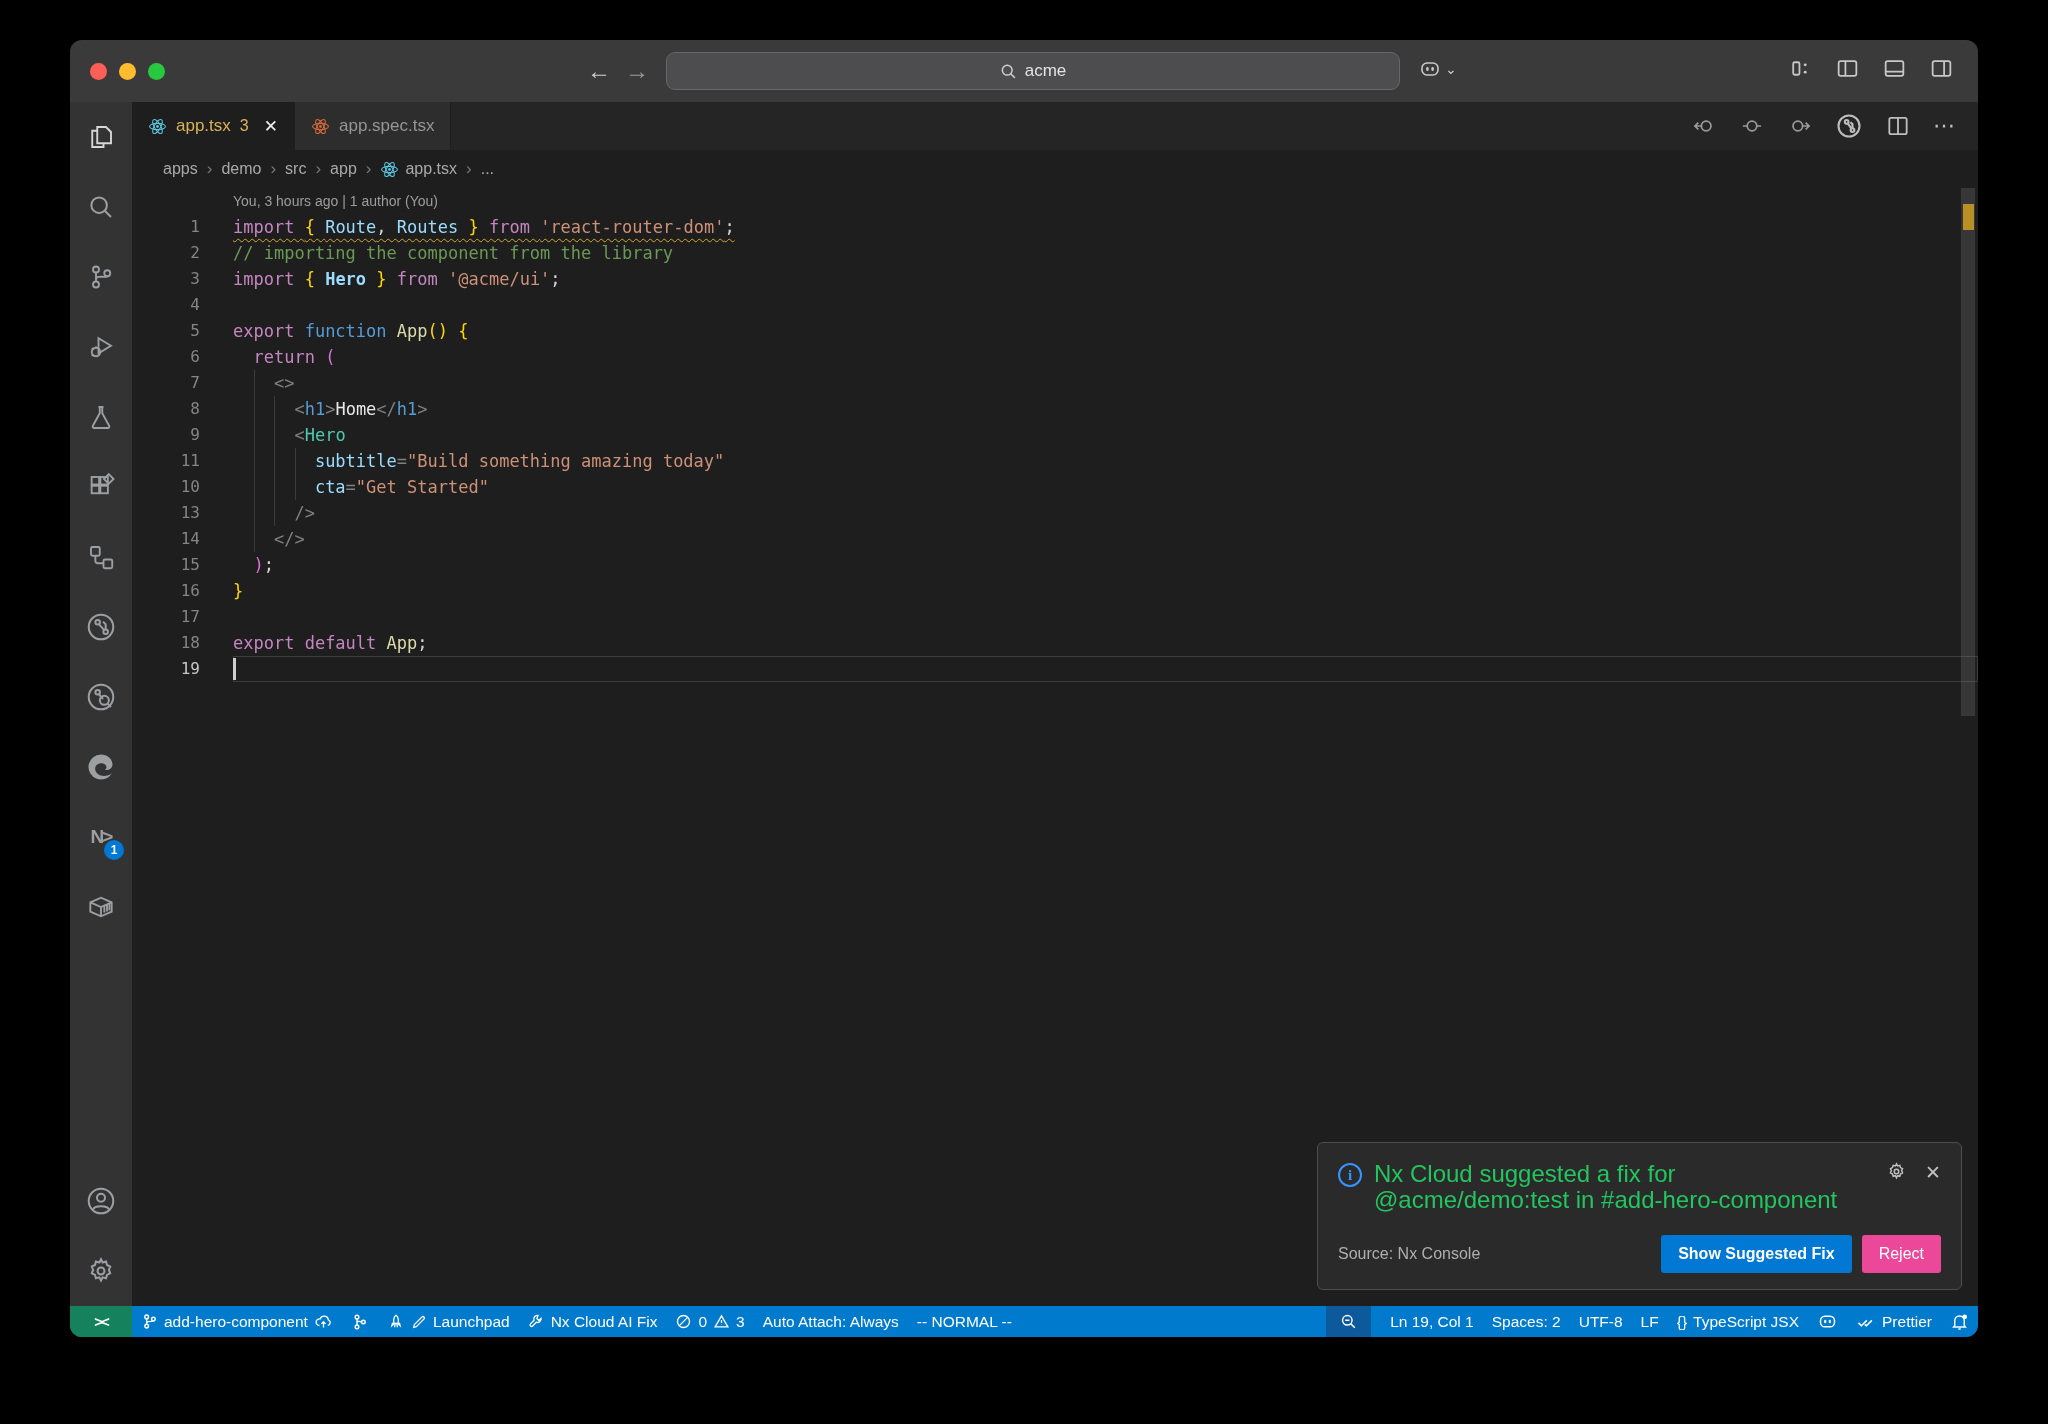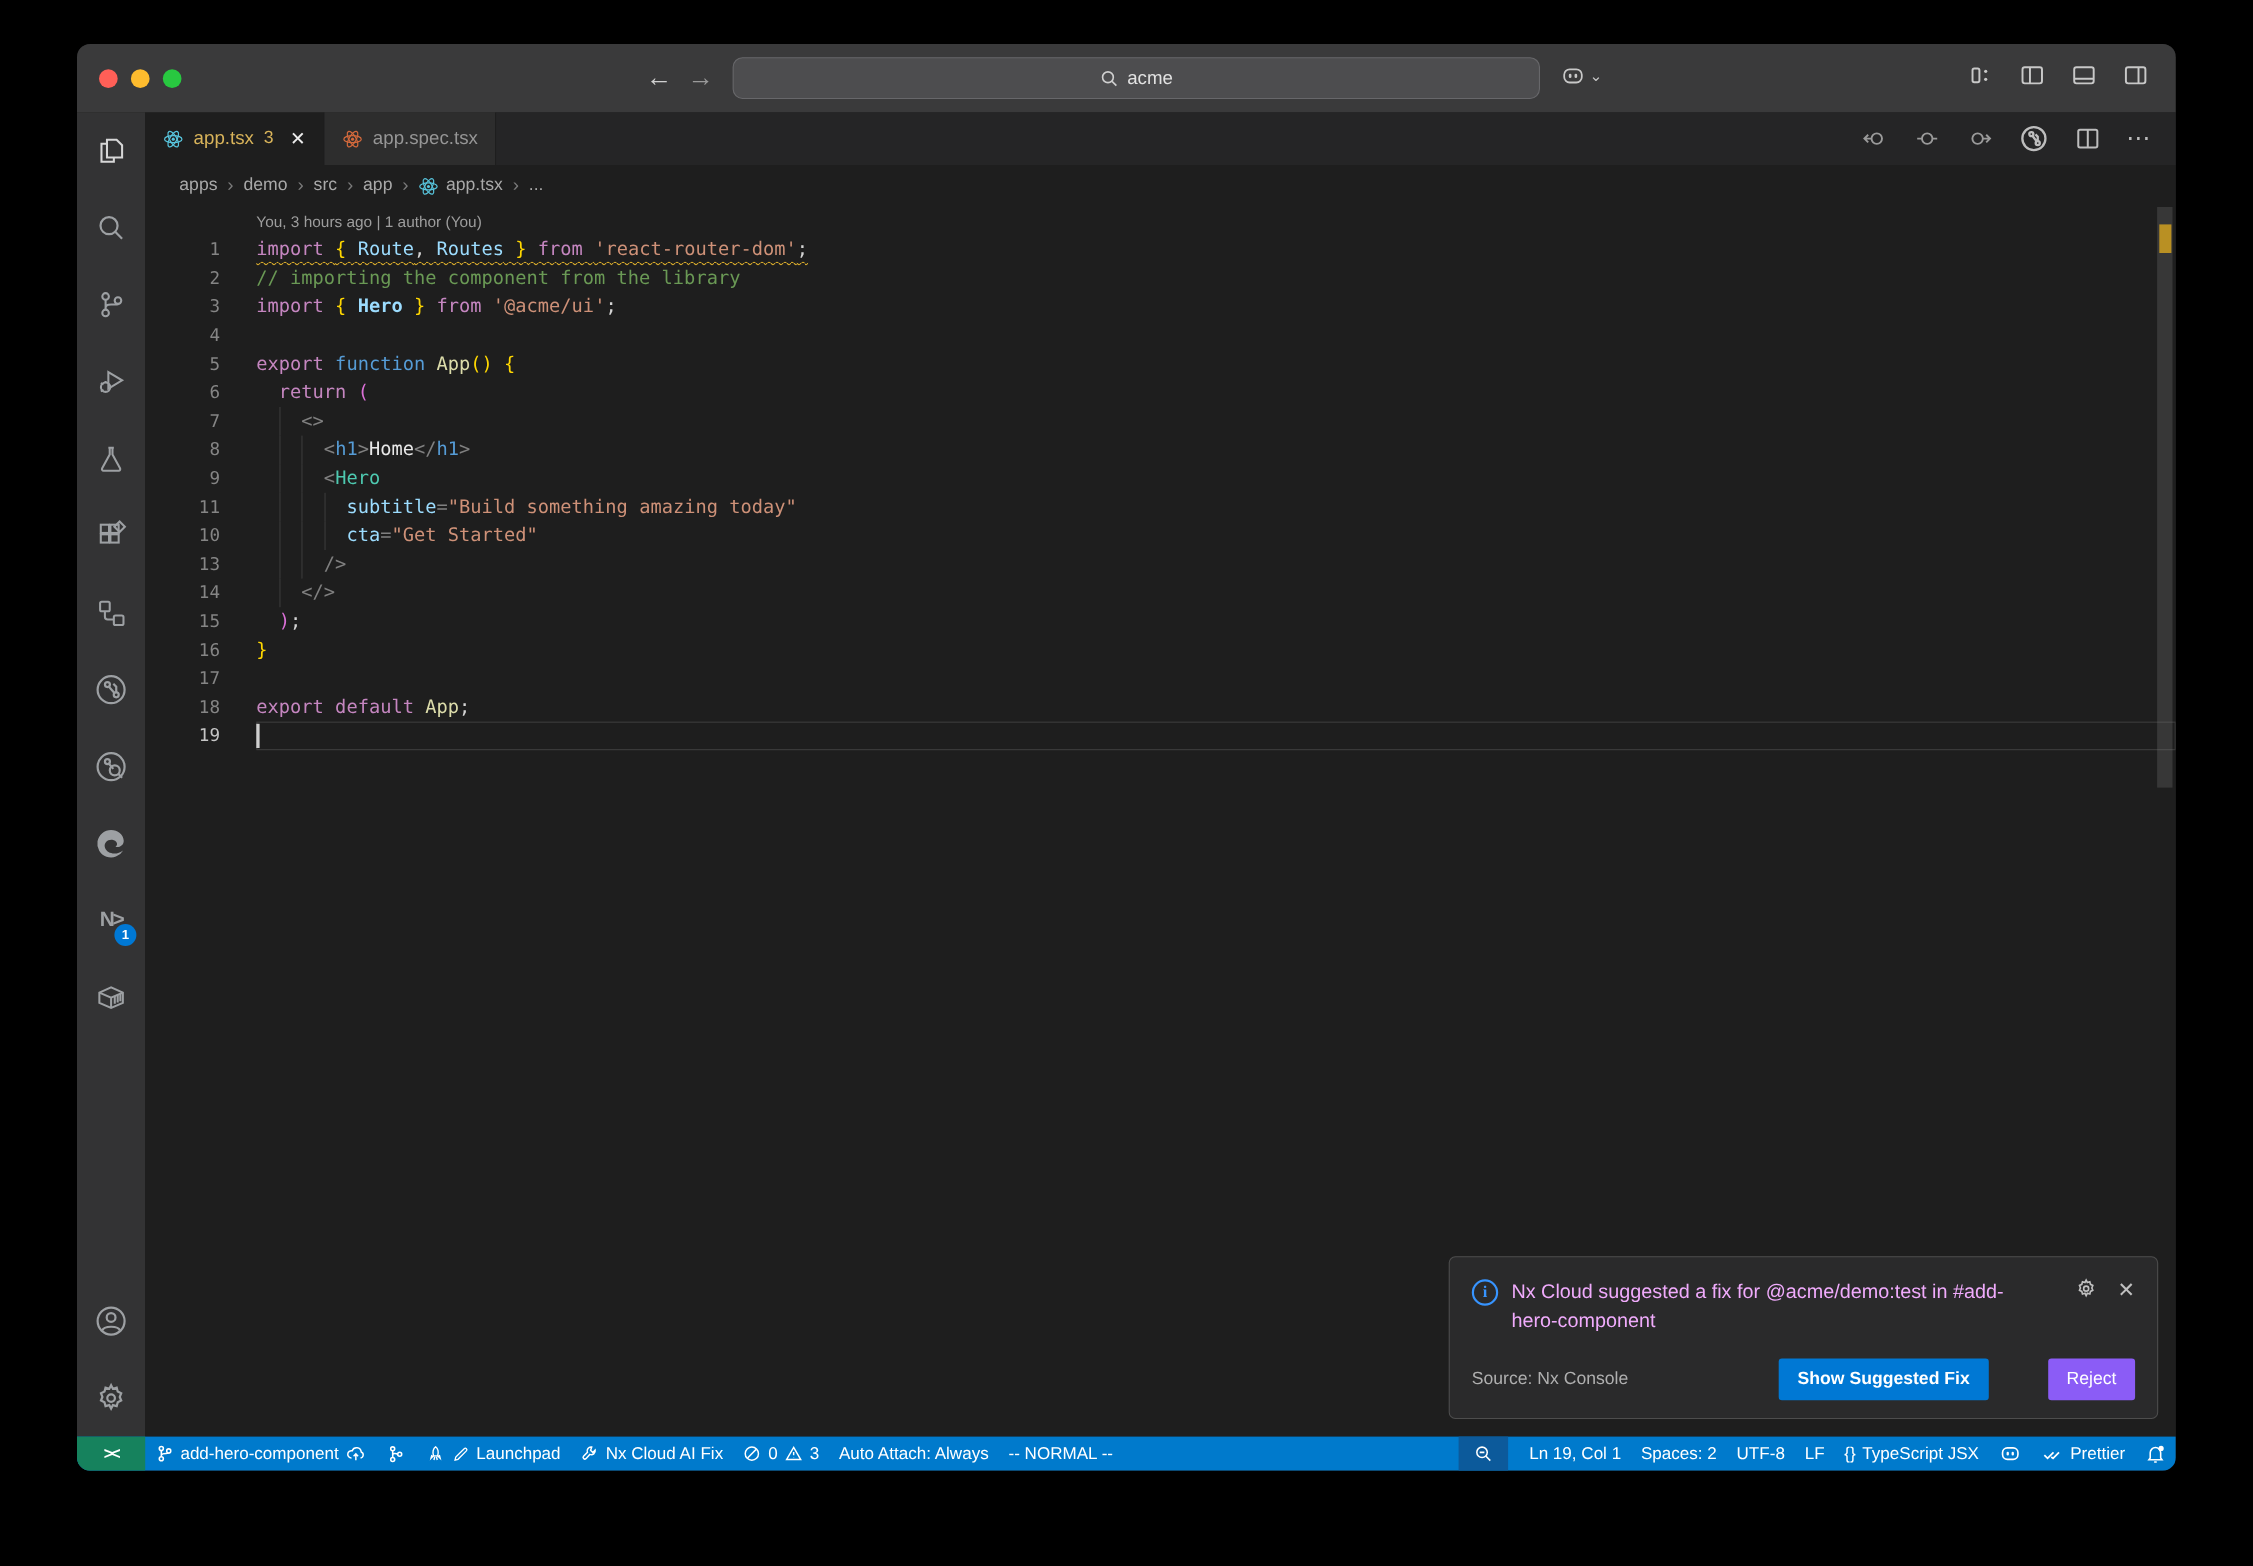--- a/index.html
+++ b/index.html
@@ -74,30 +74,30 @@
   .scroll-slider { position:absolute; left:3px; right:3px; top:0; height:528px; background:rgba(121,121,121,.28); }
   .overview-warning { position:absolute; right:4px; top:16px; width:11px; height:26px; background:#b99023; }
 
   
   .toast { position:absolute; right:16px; bottom:47px; width:645px; height:148px;
     background:#2a2a2b; border:1px solid #4d4d4d; border-radius:6px; padding:18px 20px; }
   .toast-head { display:flex; align-items:flex-start; gap:12px; }
   .info-icon { width:24px; height:24px; border:2px solid #3794ff; border-radius:50%;
     color:#3794ff; font-size:15px; font-weight:bold; display:flex; align-items:center;
     justify-content:center; flex:0 0 auto; margin-top:2px; font-family:"Liberation Serif", serif; }
-  .toast-msg { color:#f0abfc; font-size:18px; line-height:26px; flex:1; padding-right:12px; }
+  .toast-msg { color:#22c55e; font-size:24px; line-height:26px; flex:1; padding-right:12px; }
   .toast-tools { display:flex; gap:18px; color:#c0c0c0; flex:0 0 auto; }
   .toast-foot { position:absolute; left:20px; right:20px; bottom:16px;
     display:flex; align-items:center; }
   .toast-source { color:#afafaf; font-size:16px; }
   .toast-buttons { margin-left:auto; display:flex; gap:10px; }
   .btn { height:38px; display:flex; align-items:center; padding:0 17px; font-size:16px;
     border-radius:3px; color:#fff; border:none; font-family:inherit; }
   .btn-primary { background:#0078d4;font-weight:bold; }
-  .btn-secondary { background:#8b5cf6;margin-left:44px; }
+  .btn-secondary { background:#ec4899; }
 
   
   .statusbar { height:31px; background:#007acc; display:flex; align-items:stretch;
     color:#fff; font-size:15.5px; flex:0 0 auto; }
   .sb-remote { width:62px; background:#16825d; display:flex; align-items:center; justify-content:center;
     font-weight:bold; letter-spacing:-2px; font-size:15px; }
   .sb-item { display:flex; align-items:center; gap:6px; padding:0 9px; white-space:nowrap; }
   .sb-spacer { flex:1; }
   .sb-zoom { background:#0c5a9b; padding:0 13px; display:flex; align-items:center; margin-right:10px; }
   .icon svg { display:block; }

